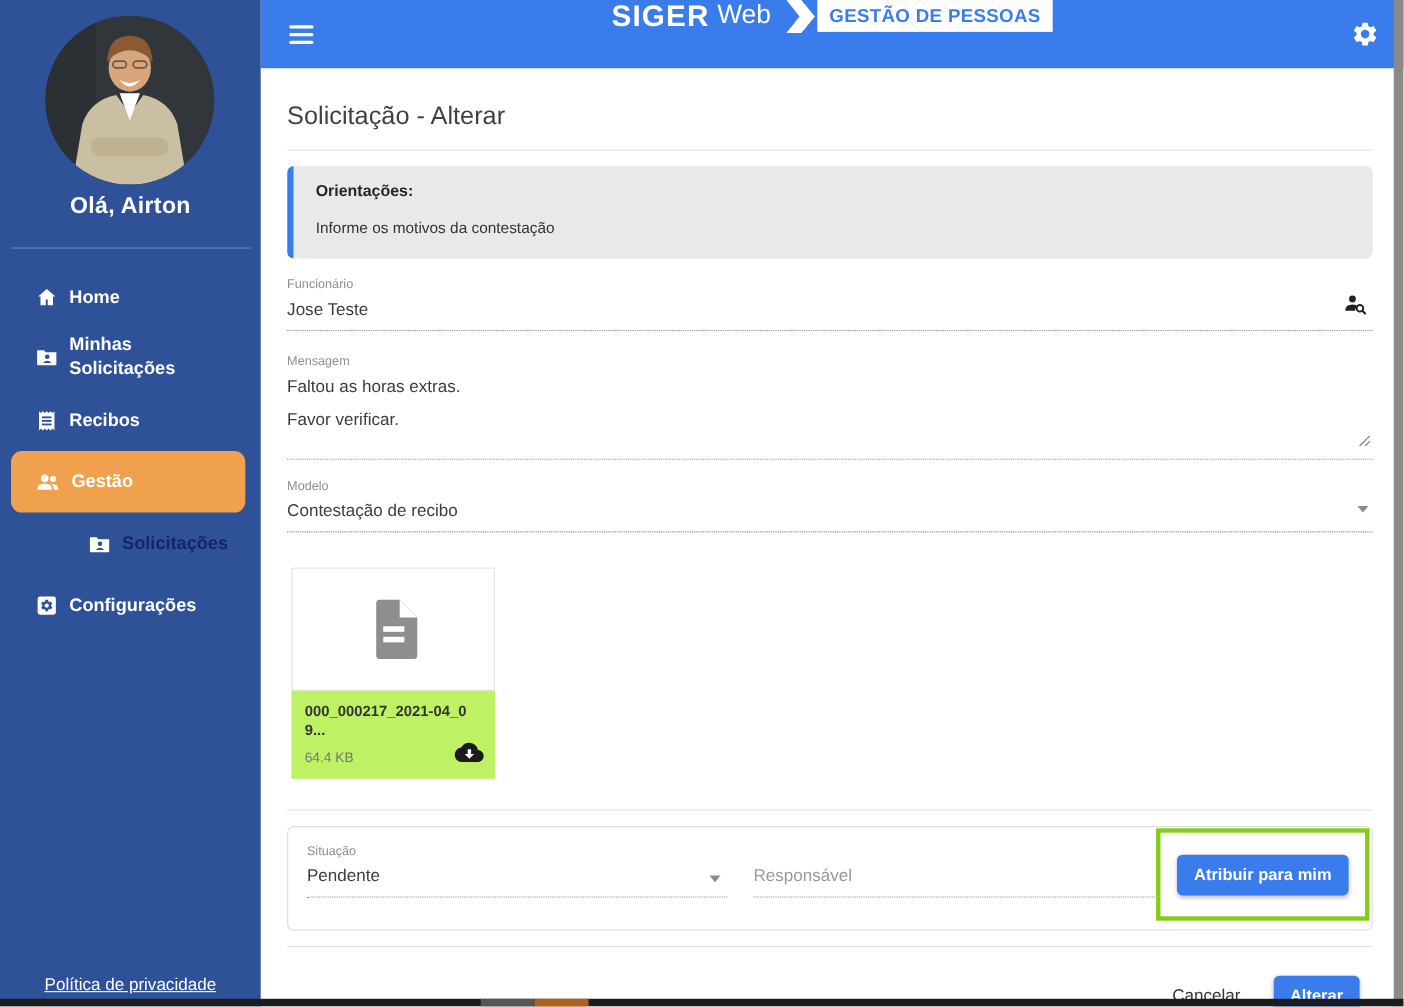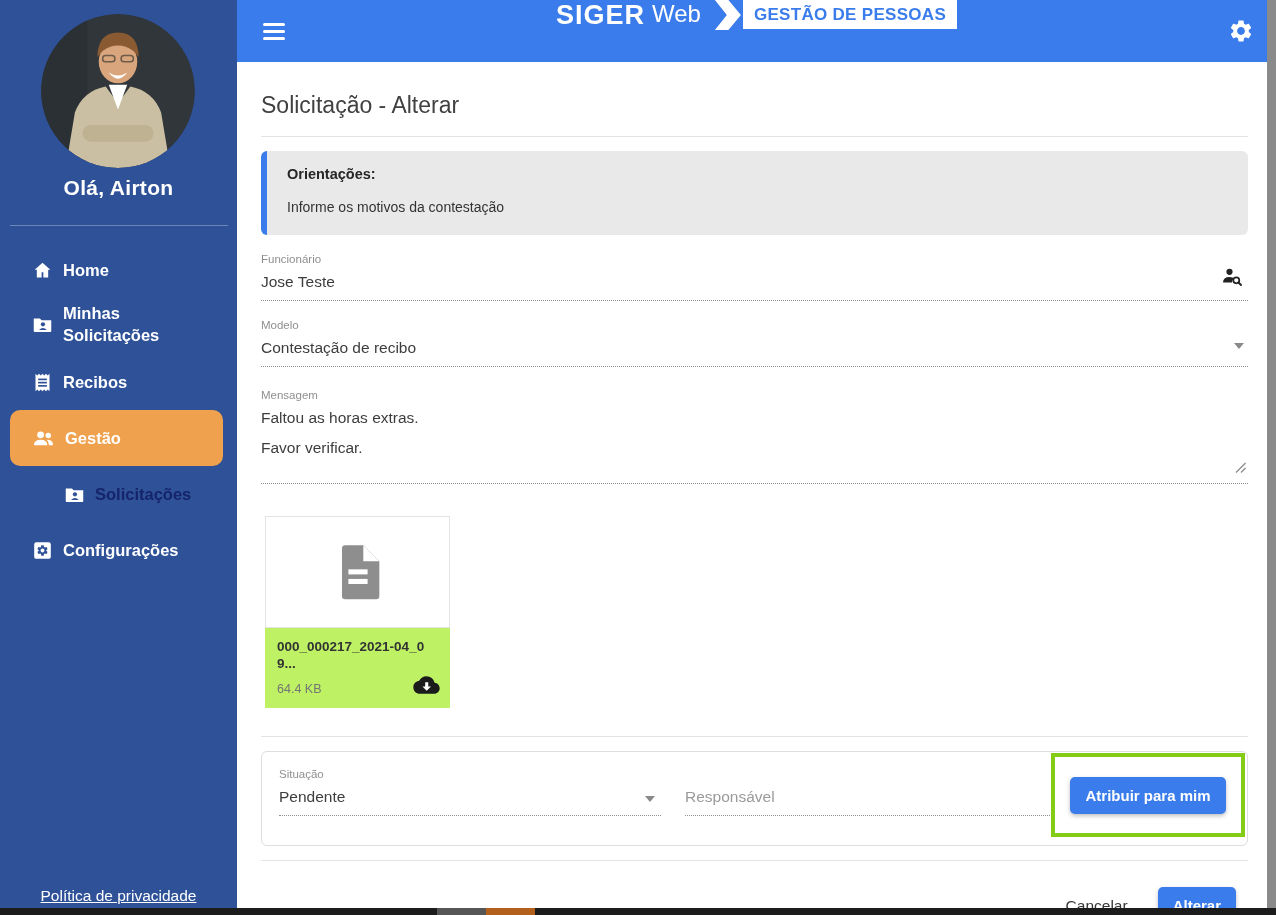--- a/index.html
+++ b/index.html
@@ -15,21 +15,21 @@
   .side-divider { position:absolute; left:10px; top:225px; width:218px; height:1px; background:rgba(255,255,255,.3); }
   .menu-item { position:absolute; left:0; width:237px; display:flex; align-items:center; gap:10px;
     color:#fff; font-size:16.5px; font-weight:600; cursor:pointer; padding-left:32px; }
   .menu-item svg { flex:0 0 auto; }
   .mi-home { top:254px; height:32px; }
   .mi-minhas { top:298px; height:52px; }
   .mi-minhas .menu-label { width:150px; line-height:22px; }
   .mi-recibos { top:366px; height:32px; }
   .mi-gestao { top:410px; height:56px; left:10px; width:213px; background:#f0a14e; border-radius:10px;
     padding-left:22px; color:#fff; font-weight:bold; }
-  .mi-sub { top:478px; height:32px; padding-left:64px; color:#15246b; font-weight:bold; }
+  .mi-sub { top:478px; height:32px; padding-left:80px; color:#15246b; font-weight:bold; }
   .mi-config { top:534px; height:32px; }
   .privacy { position:absolute; left:0; bottom:10px; width:237px; text-align:center; color:#fff;
     font-size:15.5px; text-decoration:underline; cursor:pointer; }
 
   
   .topbar { position:absolute; left:237px; top:0; width:1039px; height:62px; background:#3a7ceb; z-index:4;
     display:flex; align-items:center; }
   .hamburger { position:absolute; left:26px; top:19px; width:24px; height:24px; display:flex;
     flex-direction:column; justify-content:center; gap:4px; cursor:pointer; }
   .hamburger div { width:22px; height:3px; background:#fff; border-radius:2px; }
@@ -228,38 +228,38 @@
       <span class="person-search">
         <svg width="24" height="24" viewBox="0 0 24 24">
           <circle cx="9.5" cy="6.8" r="3.1" fill="#222"></circle>
           <path d="M3 17.5 q0 -5.6 6.5 -5.6 q3.4 0 5 1.7 q-2.6 1.1 -2.6 3.9 Z" fill="#222"></path>
           <circle cx="16.3" cy="15.3" r="3" fill="none" stroke="#222" stroke-width="1.7"></circle>
           <line x1="18.5" y1="17.5" x2="21" y2="20" stroke="#222" stroke-width="1.9" stroke-linecap="round"></line>
         </svg>
       </span>
     </div>
 
-    <div class="field f-modelo">
-      <div class="field-label">Modelo</div>
-      <div class="field-value">Contestação de recibo</div>
-      <span class="dd-arrow"></span>
-    </div>
-
     <div class="field f-msg">
       <div class="field-label">Mensagem</div>
       <div class="field-value">
         <div class="msg-line1">Faltou as horas extras.</div>
         <div class="msg-line2">Favor verificar.</div>
       </div>
       <span class="resize-handle">
         <svg width="11" height="11" viewBox="0 0 11 11">
           <line x1="1" y1="10.5" x2="10.5" y2="1" stroke="#8a8a8a" stroke-width="1.2"></line>
           <line x1="6" y1="10.5" x2="10.5" y2="6" stroke="#8a8a8a" stroke-width="1.2"></line>
         </svg>
       </span>
+    </div>
+
+    <div class="field f-modelo">
+      <div class="field-label">Modelo</div>
+      <div class="field-value">Contestação de recibo</div>
+      <span class="dd-arrow"></span>
     </div>
 
     <div class="file-card">
       <div class="file-preview">
         <svg width="64" height="64" viewBox="0 0 24 24">
           <path d="M6 2 h8 l6 6 v13 q0 1.2 -1.2 1.2 h-11.6 q-1.2 0 -1.2 -1.2 v-17.8 q0 -1.2 1.2 -1.2 Z" fill="#8e8e8e"></path>
           <path d="M14 2 l6 6 h-6 Z" fill="#ffffff"></path>
           <rect x="8.4" y="11" width="7.2" height="1.9" fill="#fff"></rect>
           <rect x="8.4" y="14.6" width="7.2" height="1.9" fill="#fff"></rect>
         </svg>

